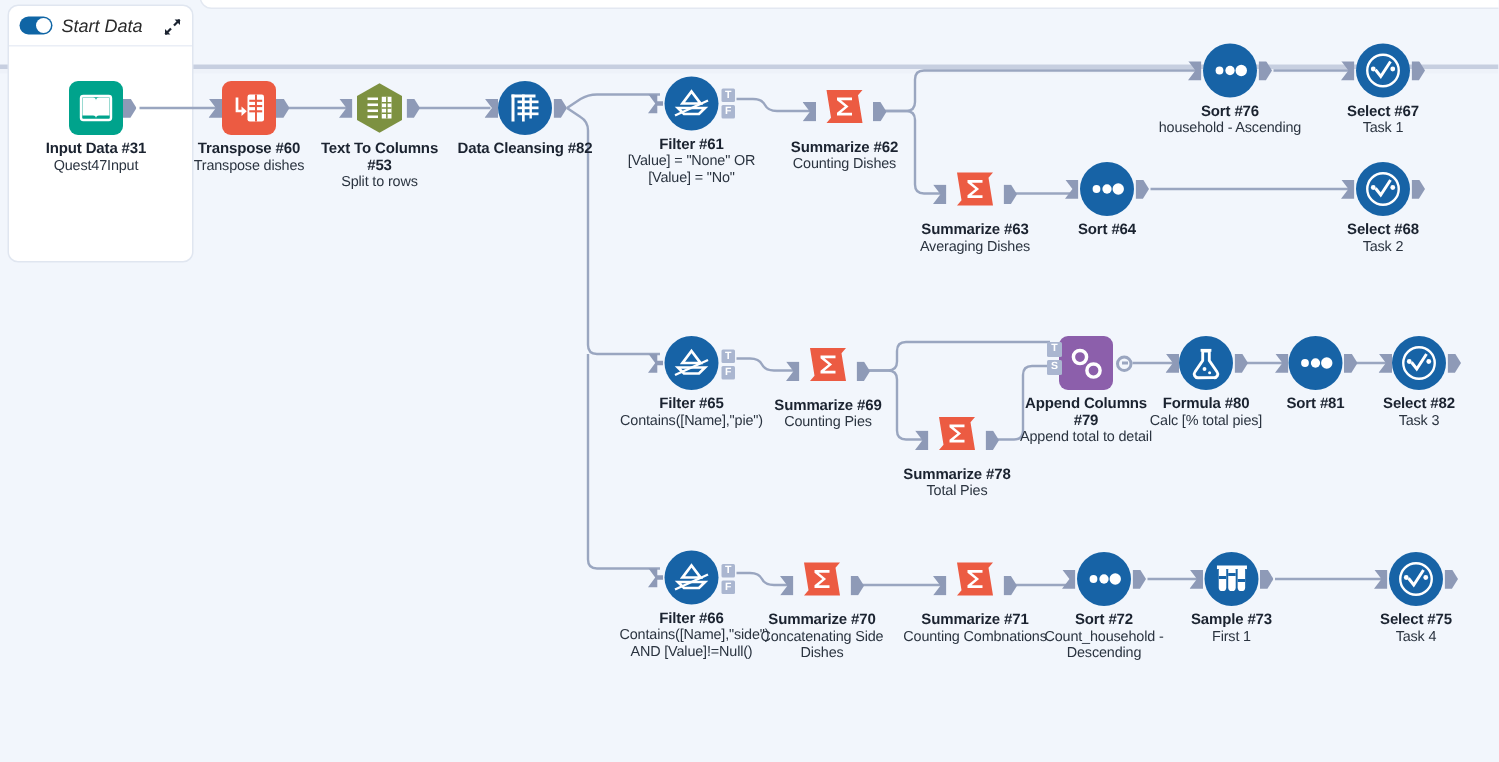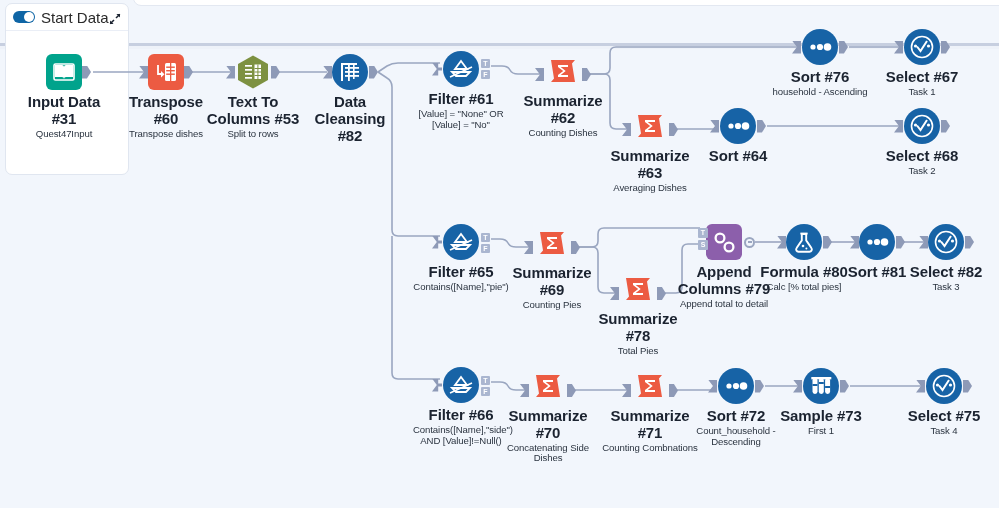--- a/index.html
+++ b/index.html
@@ -40,21 +40,21 @@
   }
   .toggle{
     width:22px;height:12px;border-radius:7px;background:#0f65a5;
     position:relative;flex:0 0 auto;margin-right:6px;
   }
   .toggle::after{
     content:"";position:absolute;right:1px;top:1px;width:10px;height:10px;
     border-radius:50%;background:#ffffff;
   }
   .container-title{
-    font-size:15px;color:#2a2a2a;flex:1 1 auto;white-space:nowrap;
+    font-size:12px;color:#2a2a2a;flex:1 1 auto;white-space:nowrap;font-style:italic;
   }
   .collapse-icon{
     width:12px;height:12px;position:relative;flex:0 0 auto;
   }
 
   
   svg.wires{position:absolute;left:0;top:0;width:999px;height:508px;pointer-events:none;}
 
   
   .node{position:absolute;width:0;height:0;}
@@ -63,21 +63,21 @@
   }
   .node .glyph.circ{border-radius:50%;background:#1763a6;}
   .node .glyph.rsq{border-radius:6px;}
   .node .glyph svg{display:block;width:36px;height:36px;}
 
   .node .caption{
     position:absolute;left:-48px;top:22px;width:96px;
     text-align:center;line-height:1.12;
   }
   .node .caption .nm{
-    display:block;font-size:15px;font-weight:bold;color:#1b2330;
+    display:block;font-size:10px;font-weight:bold;color:#1b2330;
     letter-spacing:-0.1px;
   }
   .node .caption .an{
     display:block;font-size:9.6px;color:#2b3440;margin-top:1px;
     letter-spacing:-0.1px;
   }
 
   
   .port{position:absolute;}
   .out-arrow{

